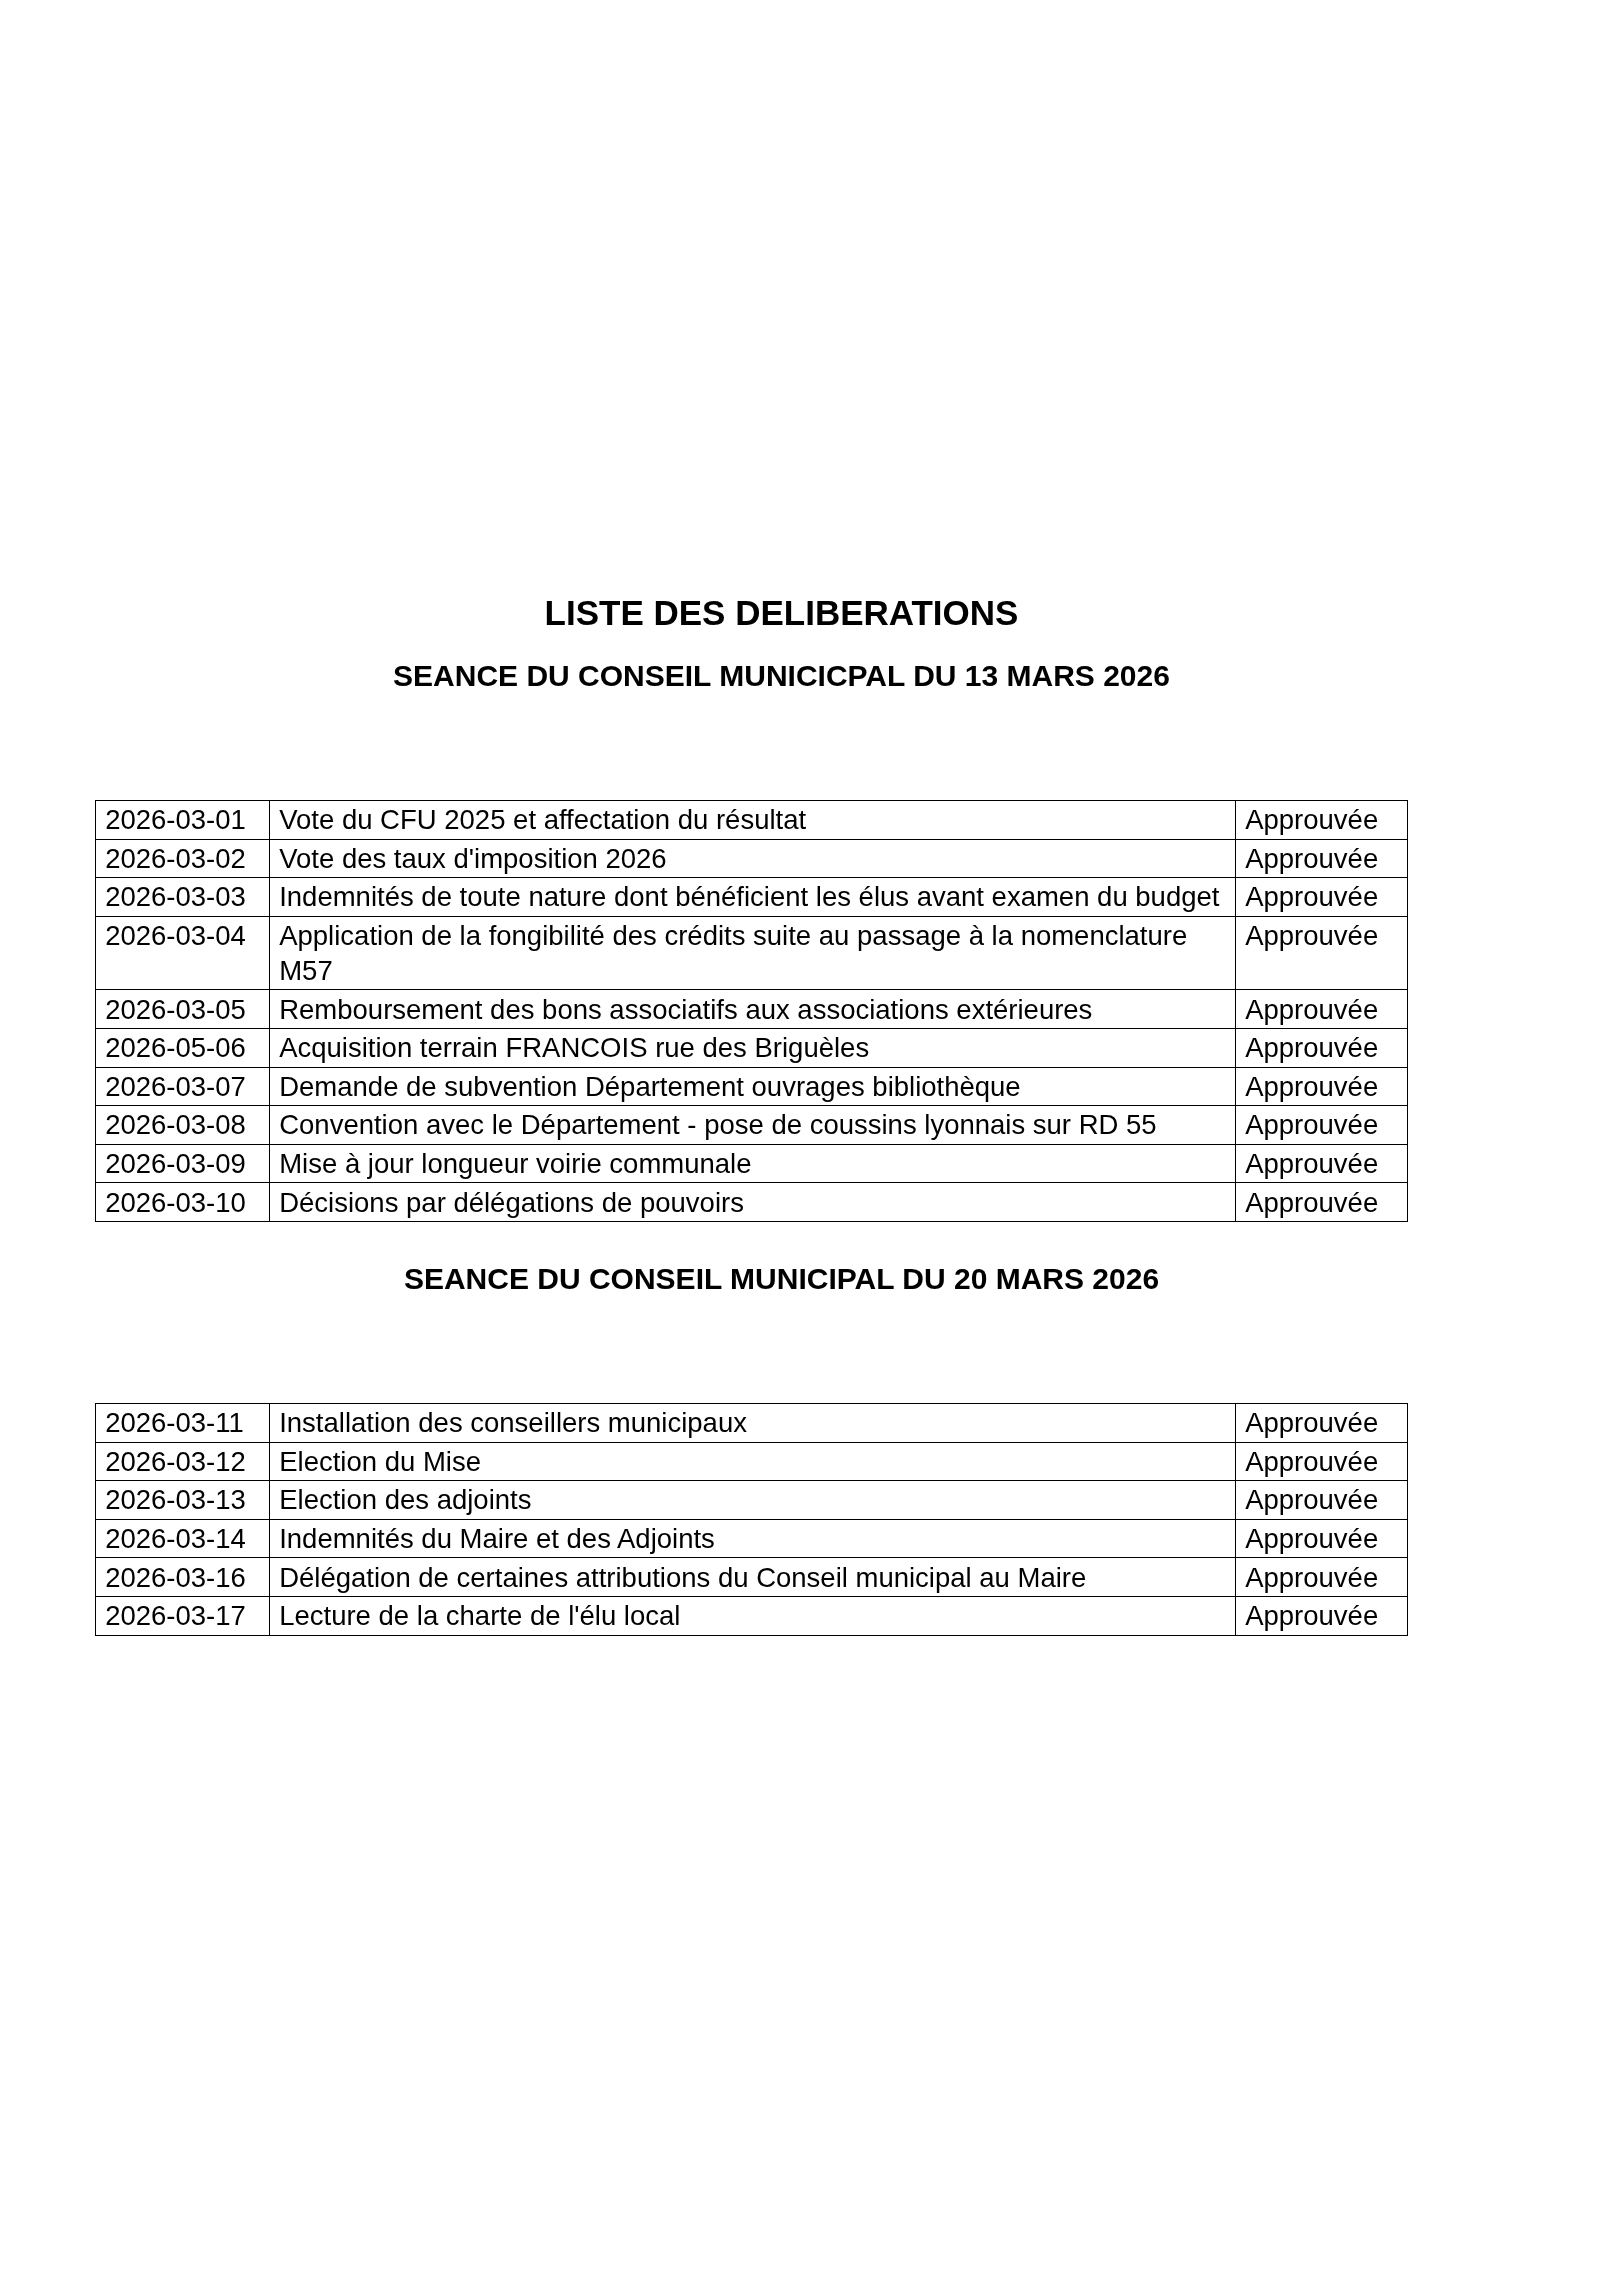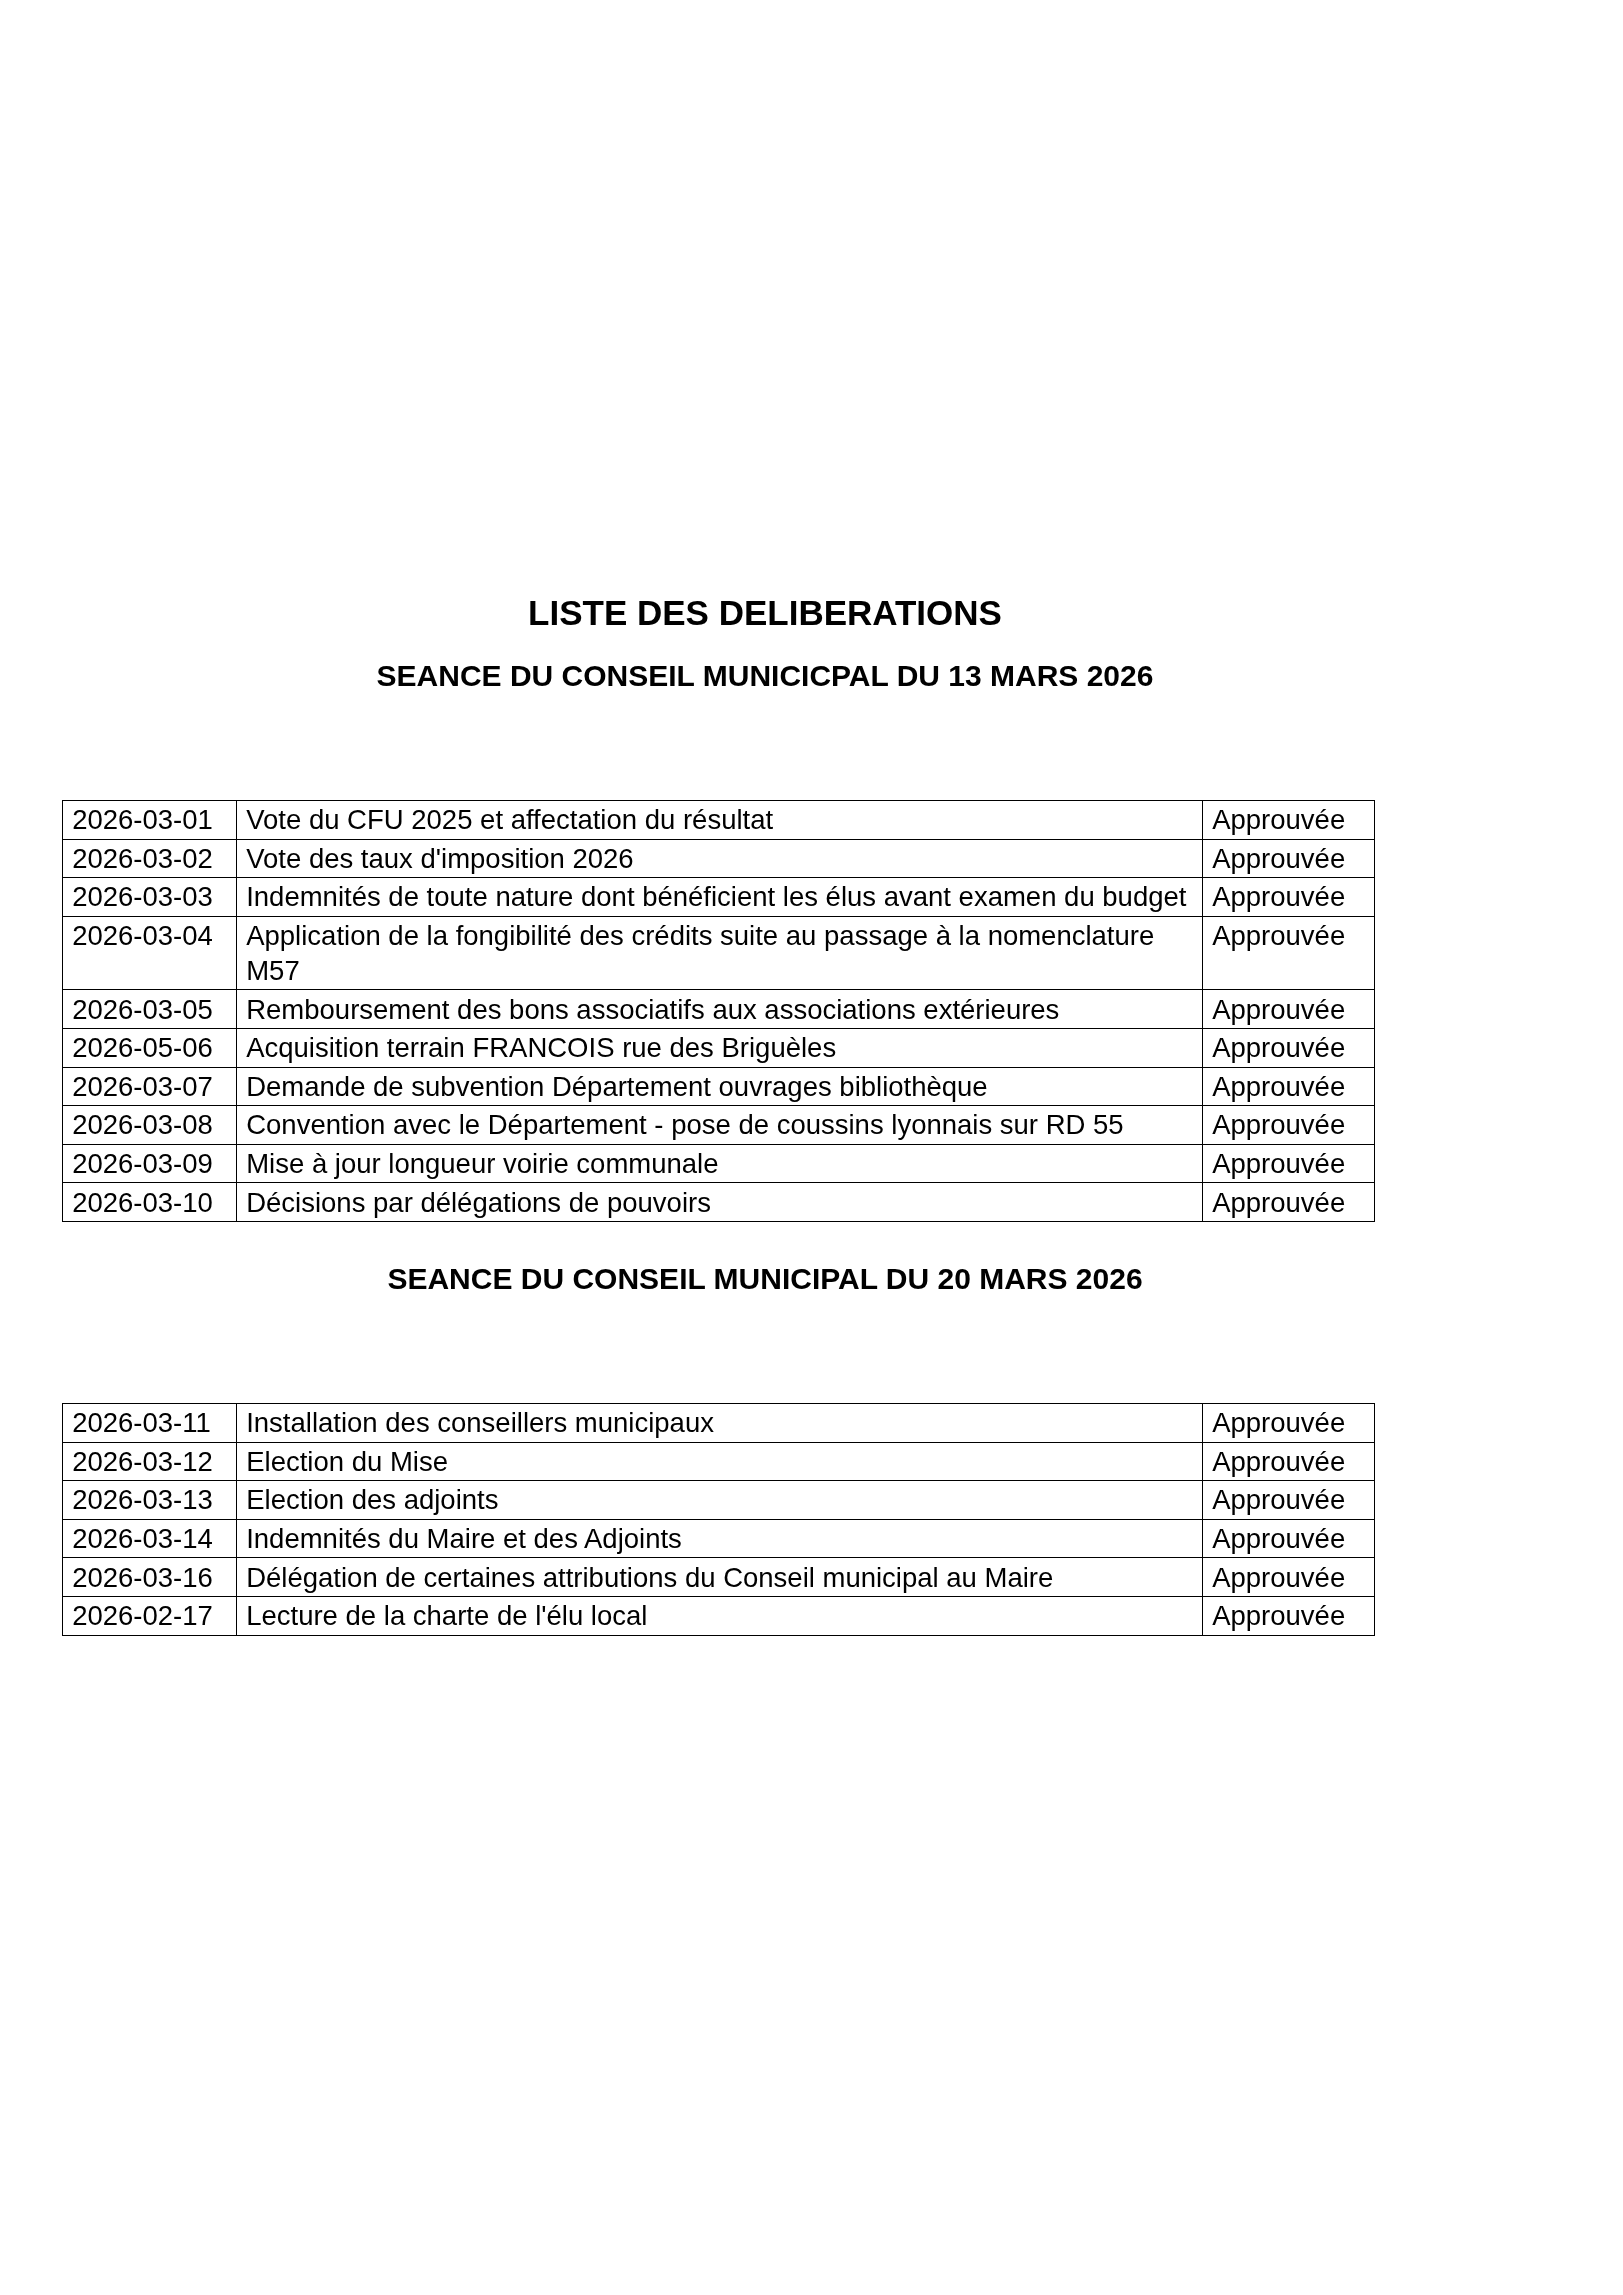--- a/index.html
+++ b/index.html
@@ -4,21 +4,21 @@
 <style>
   html, body { margin: 0; padding: 0; background: #ffffff; }
   .page {
     position: relative;
     width: 1623px;
     height: 2295px;
     background: #ffffff;
     color: #000000;
     font-family: "Liberation Sans", sans-serif;
     box-sizing: border-box;
-    padding: 592px 155px 0 62px;
+    padding: 592px 155px 0 95px;
     overflow: hidden;
   }
   .doc-title {
     margin: 0;
     font-size: 35px;
     line-height: 42px;
     font-weight: bold;
     text-align: center;
     letter-spacing: 0px;
   }
@@ -147,21 +147,21 @@
         <td>2026-03-14</td>
         <td>Indemnités du Maire et des Adjoints</td>
         <td>Approuvée</td>
       </tr>
       <tr>
         <td>2026-03-16</td>
         <td>Délégation de certaines attributions du Conseil municipal au Maire</td>
         <td>Approuvée</td>
       </tr>
       <tr>
-        <td>2026-02-17</td>
+        <td>2026-03-17</td>
         <td>Lecture de la charte de l'élu local</td>
         <td>Approuvée</td>
       </tr>
     </tbody>
   </table>
 
 </div>
 
 
 </body></html>

